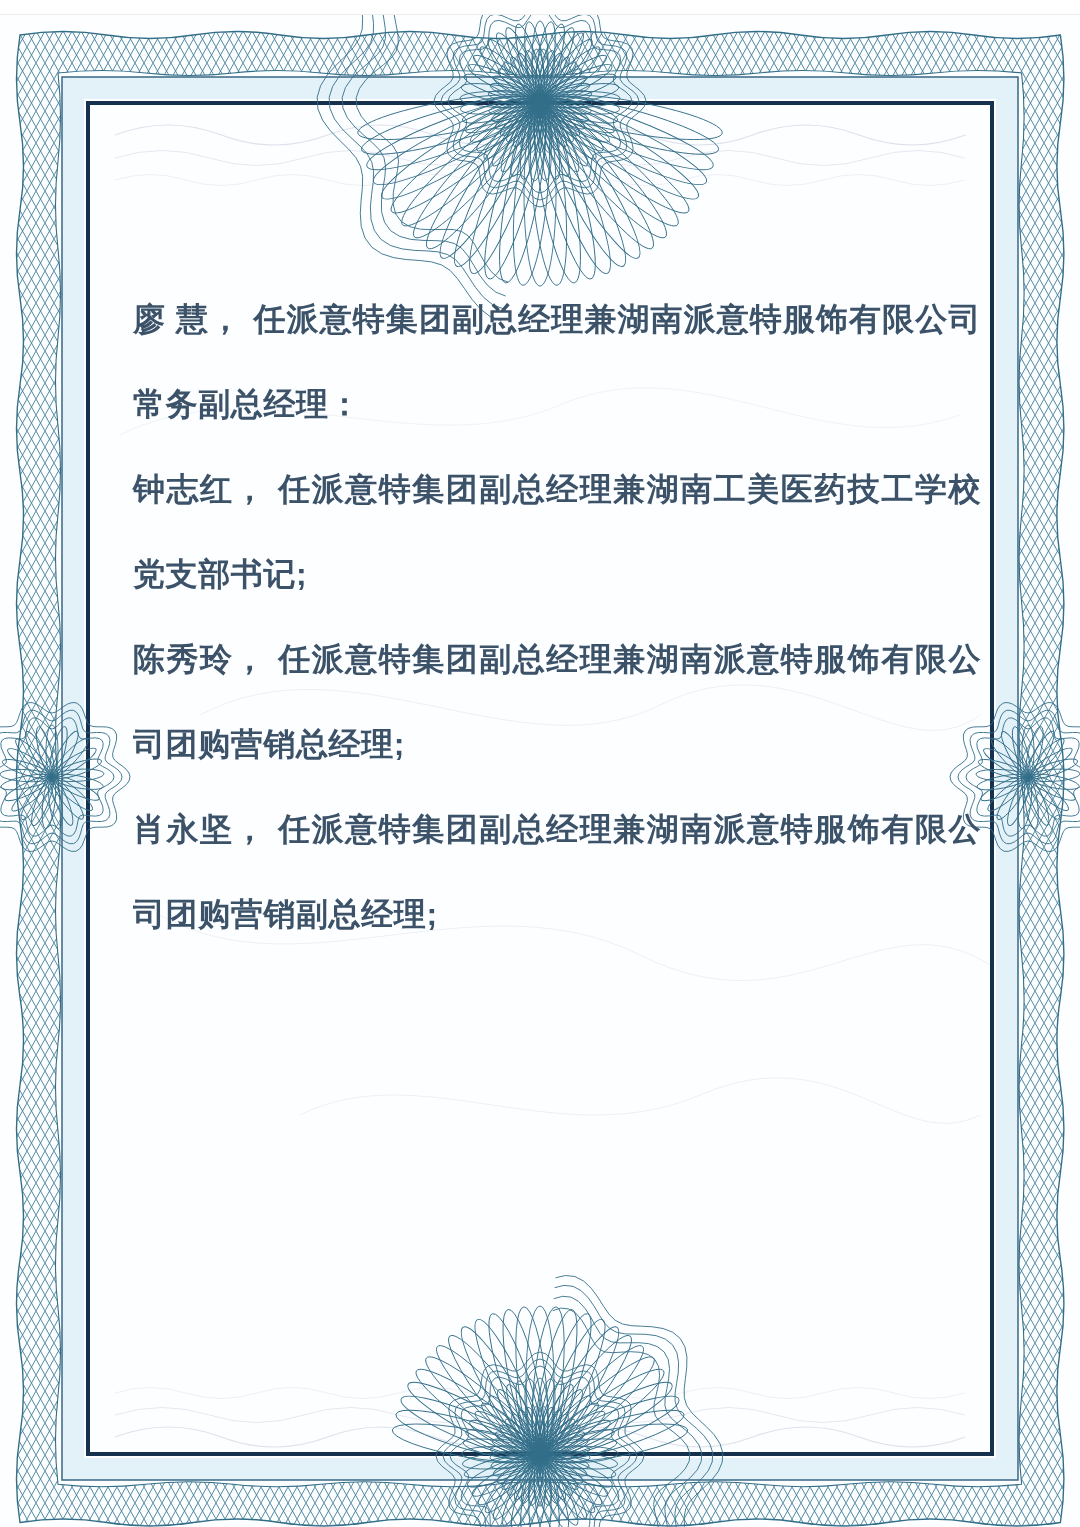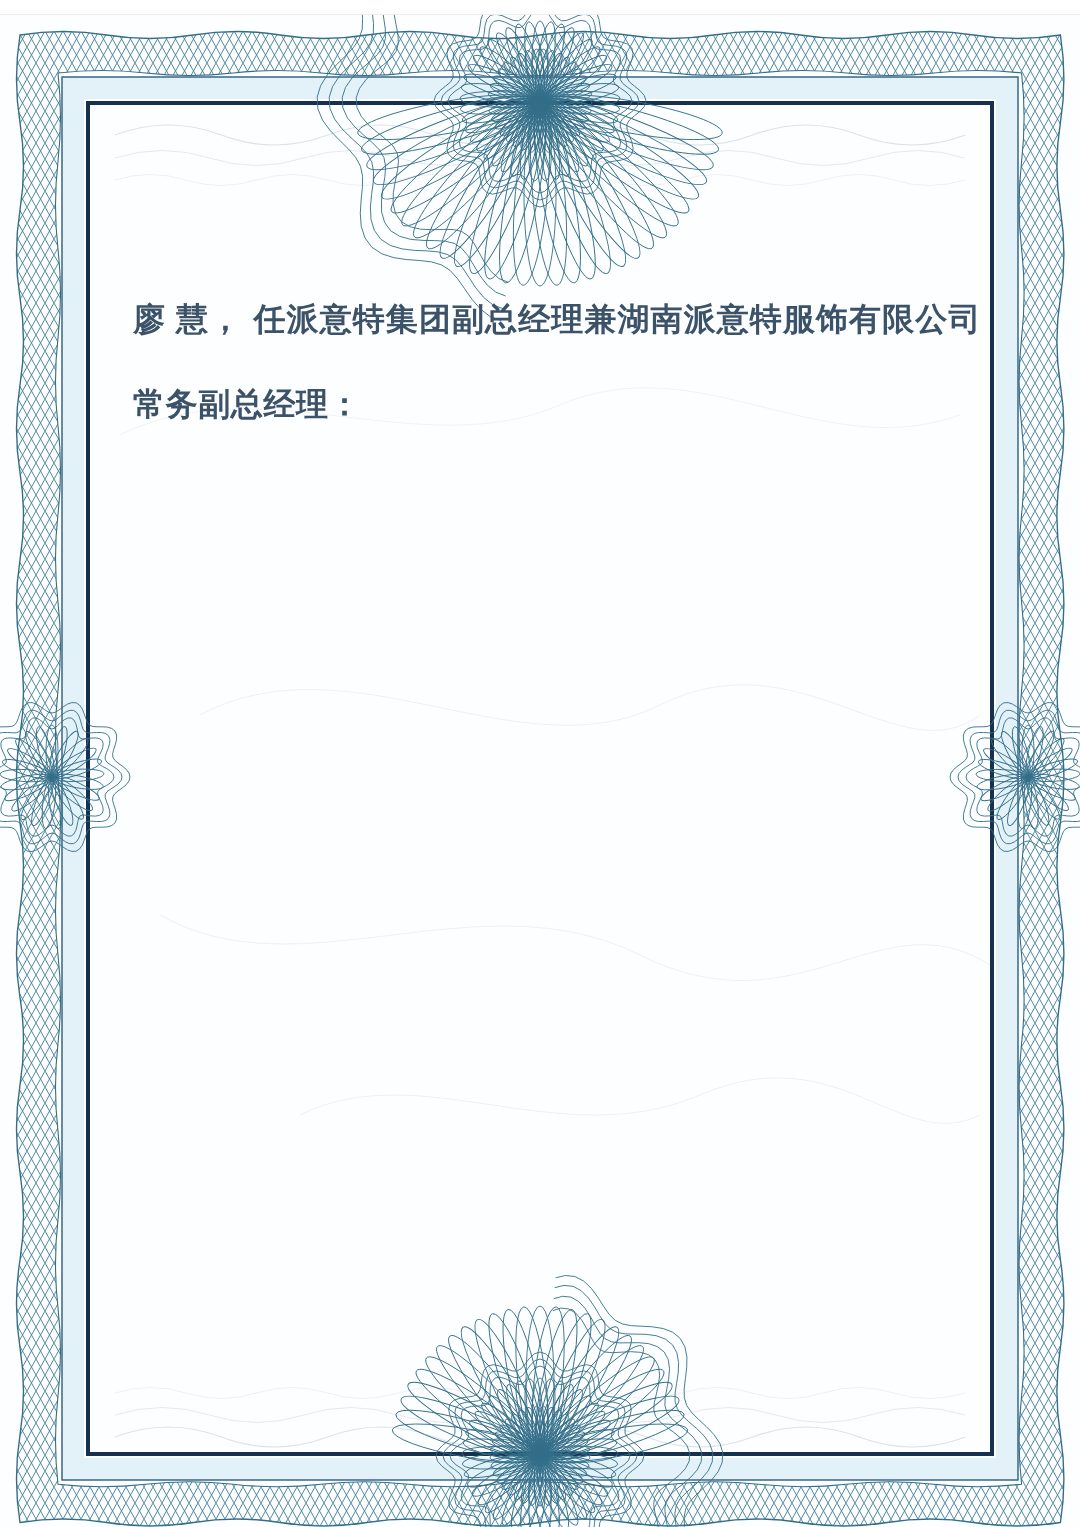--- a/index.html
+++ b/index.html
@@ -368,14 +368,17 @@
         <ellipse cx="1028" cy="736" rx="6" ry="26" transform="rotate(316.3 1028 762)"></ellipse>
         <ellipse cx="1028" cy="736" rx="6" ry="26" transform="rotate(330.6 1028 762)"></ellipse>
         <ellipse cx="1028" cy="736" rx="6" ry="26" transform="rotate(345.0 1028 762)"></ellipse>
         <path d="M1090.0,762.0L1089.0,765.2L1086.2,768.1L1082.3,770.6L1078.4,772.7L1075.3,774.7L1073.7,776.8L1073.7,779.5L1075.0,782.9L1077.0,787.0L1078.7,791.3L1079.2,795.3L1078.2,798.4L1075.5,800.4L1071.5,801.1L1066.9,800.9L1062.5,800.3L1058.8,800.0L1056.2,800.8L1054.7,803.0L1053.8,806.6L1053.0,811.0L1051.8,815.4L1049.9,819.0L1047.2,821.0L1043.8,821.0L1040.2,819.2L1036.6,816.3L1033.4,813.2L1030.6,810.9L1028.0,810.0L1025.4,810.9L1022.6,813.2L1019.4,816.3L1015.8,819.2L1012.2,821.0L1008.8,821.0L1006.1,819.0L1004.2,815.4L1003.0,811.0L1002.3,806.6L1001.3,803.0L999.8,800.8L997.2,800.0L993.5,800.3L989.1,800.9L984.5,801.1L980.5,800.4L977.8,798.4L976.8,795.3L977.3,791.3L979.0,787.0L981.0,782.9L982.3,779.5L982.3,776.8L980.7,774.7L977.6,772.7L973.7,770.6L969.8,768.1L967.0,765.2L966.0,762.0L967.0,758.8L969.8,755.9L973.7,753.4L977.6,751.3L980.7,749.3L982.3,747.2L982.3,744.5L981.0,741.1L979.0,737.0L977.3,732.8L976.8,728.7L977.8,725.6L980.5,723.6L984.5,722.9L989.1,723.1L993.5,723.7L997.2,724.0L999.8,723.2L1001.3,721.0L1002.3,717.4L1003.0,713.0L1004.2,708.6L1006.1,705.0L1008.8,703.0L1012.2,703.0L1015.8,704.8L1019.4,707.7L1022.6,710.8L1025.4,713.1L1028.0,714.0L1030.6,713.1L1033.4,710.8L1036.6,707.7L1040.2,704.8L1043.8,703.0L1047.2,703.0L1049.9,705.0L1051.8,708.6L1053.0,713.0L1053.8,717.4L1054.7,721.0L1056.2,723.2L1058.8,724.0L1062.5,723.7L1066.9,723.1L1071.5,722.9L1075.5,723.6L1078.2,725.6L1079.2,728.7L1078.7,732.8L1077.0,737.0L1075.0,741.1L1073.7,744.5L1073.7,747.2L1075.3,749.3L1078.4,751.3L1082.3,753.4L1086.2,755.9L1089.0,758.8L1090.0,762.0Z"></path>
         <path d="M1098.0,762.0L1097.0,765.6L1094.1,769.0L1090.2,771.9L1086.2,774.4L1083.0,776.7L1081.3,779.3L1081.2,782.4L1082.4,786.2L1084.1,790.6L1085.6,795.3L1085.9,799.6L1084.6,803.1L1081.7,805.5L1077.4,806.5L1072.5,806.5L1067.8,806.2L1063.8,806.2L1060.9,807.3L1059.0,809.8L1057.8,813.5L1056.6,818.1L1055.0,822.8L1052.7,826.5L1049.6,828.6L1045.9,828.7L1041.8,827.0L1037.9,824.2L1034.2,821.2L1031.0,818.9L1028.0,818.0L1025.0,818.9L1021.8,821.2L1018.1,824.2L1014.2,827.0L1010.1,828.7L1006.4,828.6L1003.3,826.5L1001.0,822.8L999.4,818.1L998.3,813.5L997.0,809.8L995.1,807.3L992.2,806.2L988.2,806.2L983.5,806.5L978.6,806.5L974.3,805.5L971.4,803.1L970.1,799.6L970.4,795.3L971.9,790.6L973.6,786.2L974.8,782.4L974.7,779.3L973.0,776.7L969.8,774.4L965.8,771.9L961.9,769.0L959.0,765.6L958.0,762.0L959.0,758.4L961.9,755.0L965.8,752.1L969.8,749.6L973.0,747.3L974.7,744.7L974.8,741.6L973.6,737.8L971.9,733.4L970.4,728.8L970.1,724.4L971.4,720.9L974.3,718.5L978.6,717.5L983.5,717.5L988.2,717.8L992.2,717.8L995.1,716.7L997.0,714.2L998.3,710.5L999.4,705.9L1001.0,701.2L1003.3,697.5L1006.4,695.4L1010.1,695.3L1014.2,697.0L1018.1,699.8L1021.8,702.8L1025.0,705.1L1028.0,706.0L1031.0,705.1L1034.2,702.8L1037.9,699.8L1041.8,697.0L1045.9,695.3L1049.6,695.4L1052.7,697.5L1055.0,701.2L1056.6,705.9L1057.8,710.5L1059.0,714.2L1060.9,716.7L1063.8,717.8L1067.8,717.8L1072.5,717.5L1077.4,717.5L1081.7,718.5L1084.6,720.9L1085.9,724.4L1085.6,728.8L1084.1,733.4L1082.4,737.8L1081.2,741.6L1081.3,744.7L1083.0,747.3L1086.2,749.6L1090.2,752.1L1094.1,755.0L1097.0,758.4L1098.0,762.0Z"></path>
         <path d="M1106.0,762.0L1105.0,766.0L1102.1,769.8L1098.1,773.1L1094.0,776.0L1090.7,778.8L1088.9,781.8L1088.6,785.3L1089.7,789.5L1091.3,794.2L1092.5,799.3L1092.6,804.0L1091.1,807.8L1087.9,810.5L1083.4,811.9L1078.2,812.2L1073.2,812.2L1068.9,812.5L1065.6,813.8L1063.4,816.5L1061.8,820.5L1060.2,825.3L1058.3,830.1L1055.6,833.9L1052.1,836.2L1047.9,836.4L1043.5,834.9L1039.1,832.1L1035.1,829.1L1031.4,826.8L1028.0,826.0L1024.6,826.8L1020.9,829.1L1016.9,832.1L1012.5,834.9L1008.1,836.4L1003.9,836.2L1000.4,833.9L997.7,830.1L995.8,825.3L994.3,820.5L992.6,816.5L990.4,813.8L987.1,812.5L982.8,812.2L977.8,812.2L972.6,811.9L968.1,810.5L964.9,807.8L963.4,804.0L963.5,799.3L964.7,794.2L966.3,789.5L967.4,785.3L967.1,781.8L965.3,778.8L962.0,776.0L957.9,773.1L953.9,769.8L951.0,766.0L950.0,762.0L951.0,758.0L953.9,754.2L957.9,750.9L962.0,748.0L965.3,745.2L967.1,742.2L967.4,738.7L966.3,734.5L964.7,729.8L963.5,724.8L963.4,720.0L964.9,716.2L968.1,713.5L972.6,712.1L977.8,711.8L982.8,711.8L987.1,711.5L990.4,710.2L992.6,707.5L994.3,703.5L995.8,698.7L997.7,693.9L1000.4,690.1L1003.9,687.8L1008.1,687.6L1012.5,689.1L1016.9,691.9L1020.9,694.9L1024.6,697.2L1028.0,698.0L1031.4,697.2L1035.1,694.9L1039.1,691.9L1043.5,689.1L1047.9,687.6L1052.1,687.8L1055.6,690.1L1058.3,693.9L1060.2,698.7L1061.8,703.5L1063.4,707.5L1065.6,710.2L1068.9,711.5L1073.2,711.8L1078.2,711.8L1083.4,712.1L1087.9,713.5L1091.1,716.2L1092.6,720.0L1092.5,724.8L1091.3,729.8L1089.7,734.5L1088.6,738.7L1088.9,742.2L1090.7,745.2L1094.0,748.0L1098.1,750.9L1102.1,754.2L1105.0,758.0L1106.0,762.0Z"></path>
       </g>
     </svg>
   <main id="appointments" class="content">
       <p><span class="name">廖 慧，</span><span>任派意特集团副总经理兼湖南派意特服饰有限公司常务副总经理：</span></p>
+      <p><span class="name">钟志红，</span><span>任派意特集团副总经理兼湖南工美医药技工学校党支部书记;</span></p>
+      <p><span class="name">陈秀玲，</span><span>任派意特集团副总经理兼湖南派意特服饰有限公司团购营销总经理;</span></p>
+      <p><span class="name">肖永坚，</span><span>任派意特集团副总经理兼湖南派意特服饰有限公司团购营销副总经理;</span></p>
     </main>
 </div>
 
 </body></html>

